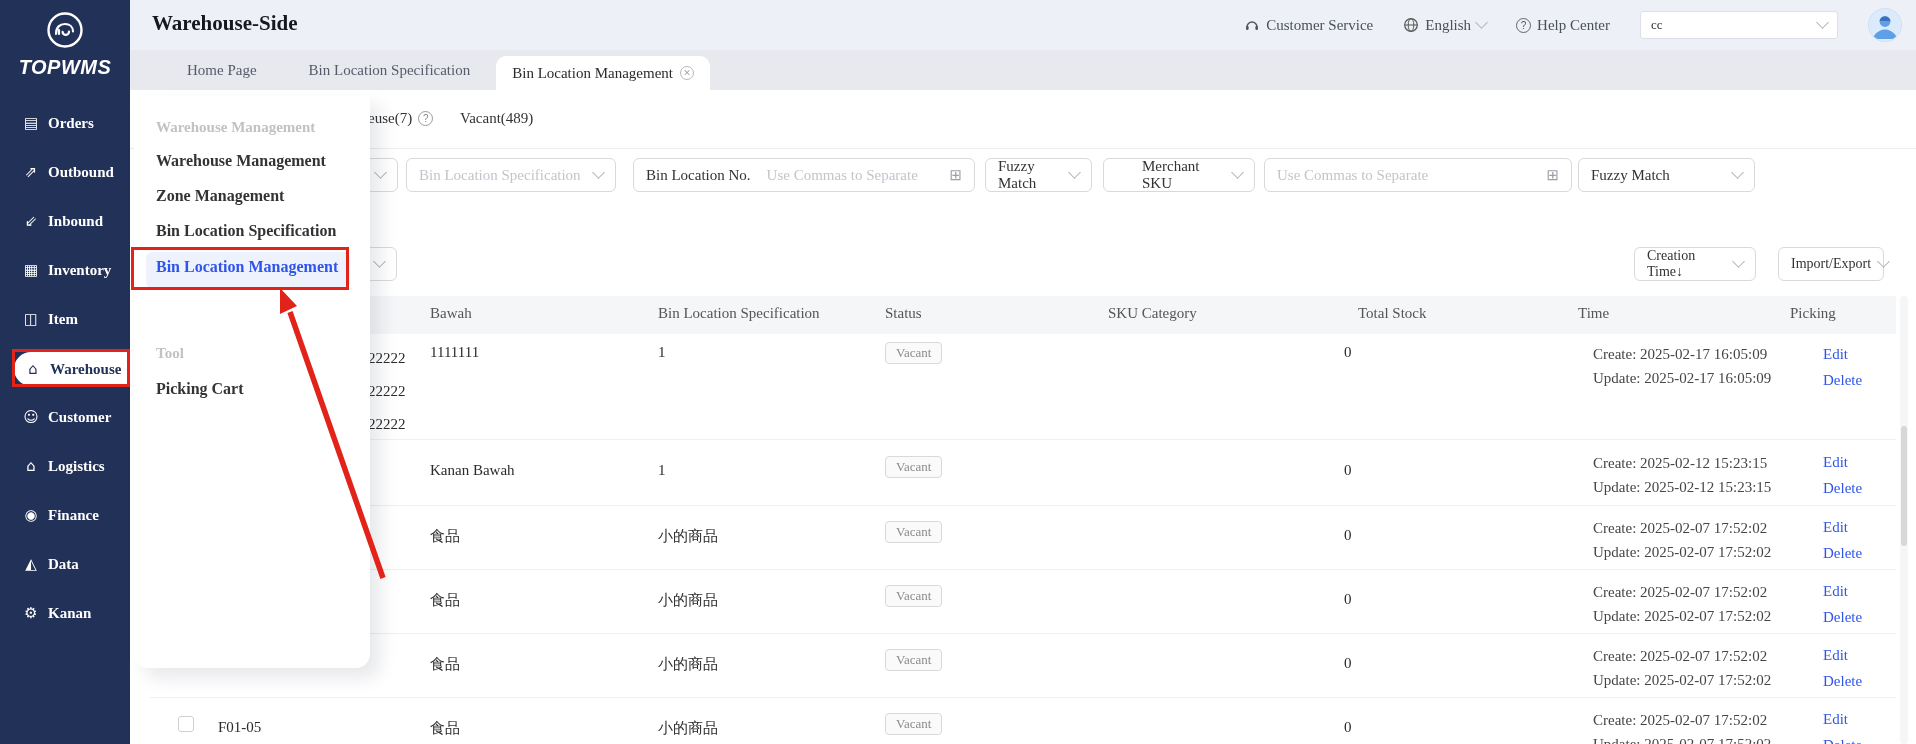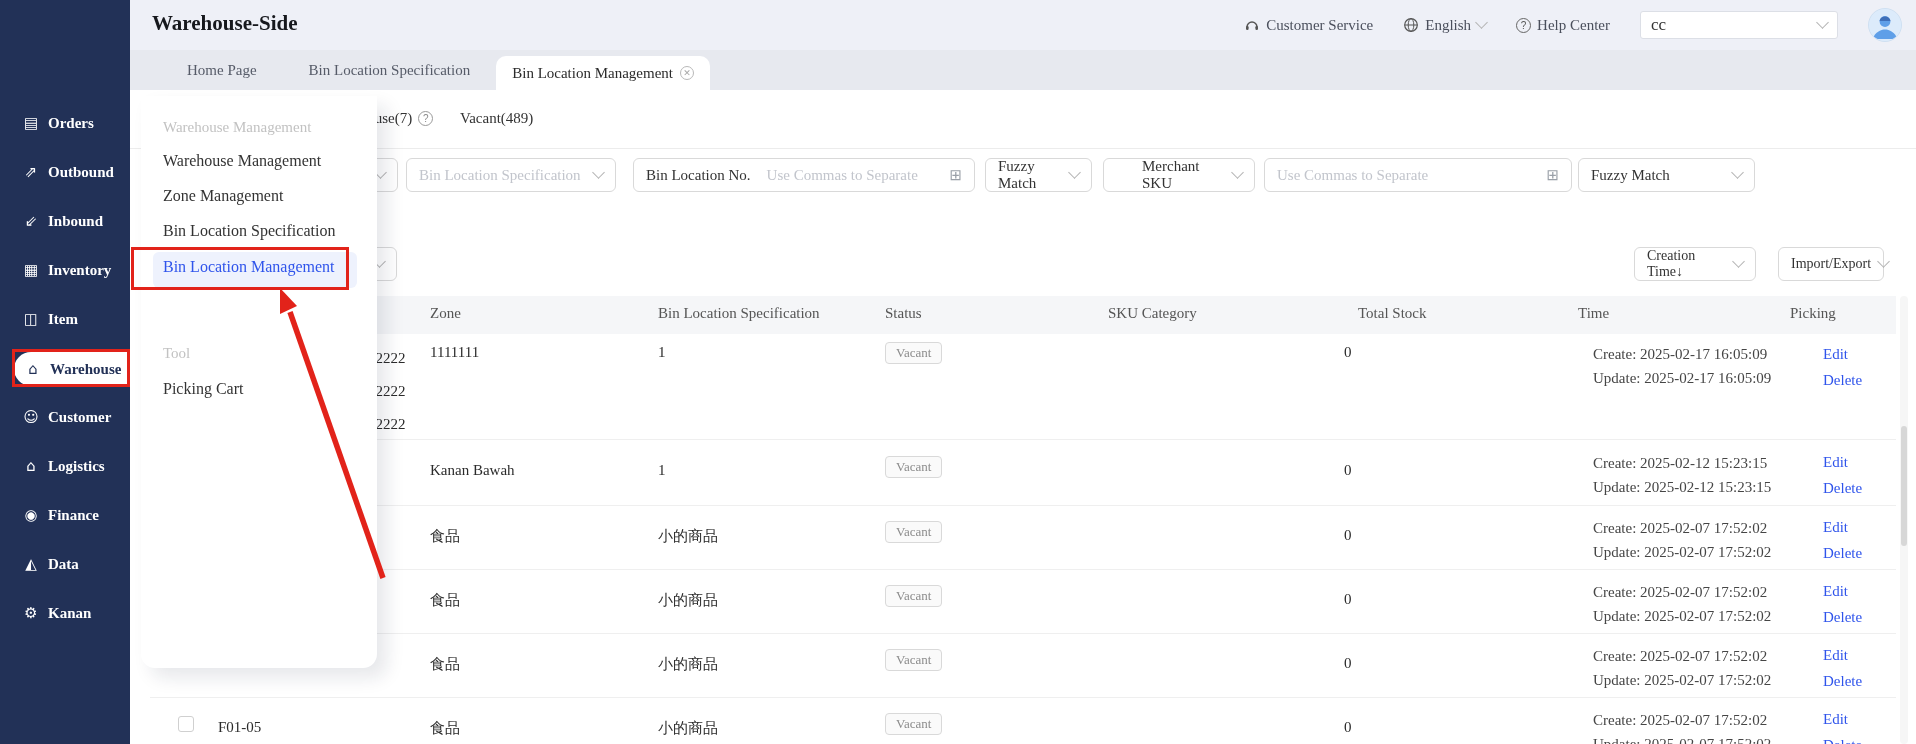--- a/index.html
+++ b/index.html
@@ -6,21 +6,21 @@
   html,body { background:#fff; }
   body { font-family:"Liberation Serif", serif; }
   .screen { position:relative; width:1916px; height:744px; overflow:hidden; background:#fff; }
 
   
   .topbar { position:absolute; left:130px; top:0; width:1786px; height:50px; background:#eef0f7; }
   .page-title { position:absolute; left:22px; top:11px; font-size:21px; font-weight:bold; color:#16181d; }
   .top-right { position:absolute; right:14px; top:0; height:50px; display:flex; align-items:center; gap:30px; }
   .top-item { display:flex; align-items:center; gap:6px; font-size:15px; color:#4a4f5c; cursor:pointer; }
   .circle-q { width:15px; height:15px; border:1.3px solid #666; border-radius:50%; font-size:10px; display:flex; align-items:center; justify-content:center; color:#555; font-family:"Liberation Sans", sans-serif; }
-  .user-select { width:198px; height:28px; background:#fff; border:1px solid #dcdfe6; border-radius:3px; display:flex; align-items:center; padding:9px 10px; font-size:17px; color:#333; }
+  .user-select { width:198px; height:28px; background:#fff; border:1px solid #dcdfe6; border-radius:3px; display:flex; align-items:center; padding:9px 10px; font-size:13px; color:#333; }
   .avatar { width:34px; height:34px; border-radius:50%; background:#ddebfa; overflow:hidden; border:1px solid #cfe0f2; }
 
   
   .tabstrip { position:absolute; left:130px; top:50px; width:1786px; height:40px; background:#e7e9ef; display:flex; align-items:flex-end; padding-left:31px; }
   .tab { font-size:15px; color:#565b68; padding:0 26px; height:40px; display:flex; align-items:center; cursor:pointer; }
   .tab.active { background:#fff; color:#2b2b2b; border-radius:10px 10px 0 0; height:34px; padding:0 16px; display:flex; gap:7px; }
   .close-circ { width:14px; height:14px; border:1px solid #b9b9b9; border-radius:50%; color:#a7a7a7; font-size:9px; display:flex; align-items:center; justify-content:center; font-family:"Liberation Sans", sans-serif; }
 
   
   .sidebar { position:absolute; left:0; top:0; width:130px; height:744px; background:#223157; z-index:10; }
@@ -53,21 +53,21 @@
   .bin { white-space:pre-line; line-height:33px; }
   .badge { display:inline-block; border:1px solid #d9d9d9; background:#fafafa; color:#8c8c8c; font-size:13px; border-radius:4px; padding:2px 10px; }
   .tlab { color:#454545;margin-top:19px; }
   .tval { color:#454545; }
   .link { color:#2f54eb; cursor:pointer; }
   .cb { width:16px; height:16px; border:1px solid #d0d0d0; border-radius:3px; background:#fff; }
   .scroll-track { position:absolute; left:1770px; top:206px; width:8px; height:448px; background:#f6f6f6; border-radius:4px; }
   .scroll-thumb { position:absolute; left:1px; top:130px; width:6px; height:120px; background:#d7d7d7; border-radius:3px; }
 
   
-  .panel { position:absolute; left:141px; top:96px; width:236px; height:572px; background:#fff; z-index:20; border-radius:0 0 14px 14px; box-shadow:10px 10px 18px rgba(20,30,60,.10); }
+  .panel { position:absolute; left:134px; top:96px; width:236px; height:572px; background:#fff; z-index:20; border-radius:0 0 14px 14px; box-shadow:10px 10px 18px rgba(20,30,60,.10);font-weight:bold; }
   .p-title { position:absolute; left:22px; font-size:15px; color:#c2c2c2; }
   .p-item { position:absolute; left:22px; font-size:16px; color:#333; cursor:pointer; }
   .p-pill { position:absolute; left:12px; top:156px; width:204px; height:36px; background:#eef2fd; border-radius:6px; }
   .p-item.active { color:#2f54eb; }
 
   
   .red-box { position:absolute; border:3px solid #e2231a; z-index:40; pointer-events:none; }
   .arrow-svg { position:absolute; left:0; top:0; z-index:41; pointer-events:none; }
 </style>
 </head>
@@ -179,21 +179,21 @@
       <span class="btn-text" style="font-size:14px;">Creation Time↓</span>
       <span class="grow"></span>
         <span class="chev"></span>
     </div>
     <div class="box tool-box" style="left:1648px;width:106px;gap:8px;">
       <span class="btn-text" style="font-size:14px;">Import/Export</span>
       <span class="chev"></span>
     </div>
 
     <div class="thead">
-      <div class="th" style="left:280px;">Zone</div>
+      <div class="th" style="left:280px;">Bawah</div>
       <div class="th" style="left:508px;">Bin Location Specification</div>
       <div class="th" style="left:735px;">Status</div>
       <div class="th" style="left:958px;">SKU Category</div>
       <div class="th" style="left:1188px;margin-left:20px;">Total Stock</div>
       <div class="th" style="left:1428px;">Time</div>
       <div class="th" style="left:1640px;">Picking</div>
     </div>
 
     <div class="row" style="top:244px;height:106px;">
       <div class="cell bin" style="left:218px;top:8px;">22222
@@ -265,20 +265,27 @@
       <div class="cell link" style="left:1673px;top:13px;">Edit</div>
       <div class="cell link" style="left:1673px;top:39px;">Delete</div>
     </div>
 
     <div class="scroll-track">
       <div class="scroll-thumb"></div>
     </div>
   </div>
 
   <div class="sidebar">
+    <div class="logo">
+      <svg width="40" height="40" viewBox="0 0 40 40">
+        <circle cx="20" cy="20" r="16.5" fill="none" stroke="#fff" stroke-width="2.4"></circle>
+        <path d="M11 24c0-7 4-10 9-10 4.5 0 8 2.8 8 7.5M24 21.5a3.2 3.2 0 1 1-6.4.4M14 24v-4" fill="none" stroke="#fff" stroke-width="2.2" stroke-linecap="round"></path>
+      </svg>
+      <div class="logo-name">TOPWMS</div>
+    </div>
     <div class="nav-item" style="top:106px;">
         <span class="nav-ico">▤</span>
         <span>Orders</span>
       </div>
     <div class="nav-item" style="top:155px;">
         <span class="nav-ico">⇗</span>
         <span>Outbound</span>
       </div>
     <div class="nav-item" style="top:204px;">
         <span class="nav-ico">⇙</span>

